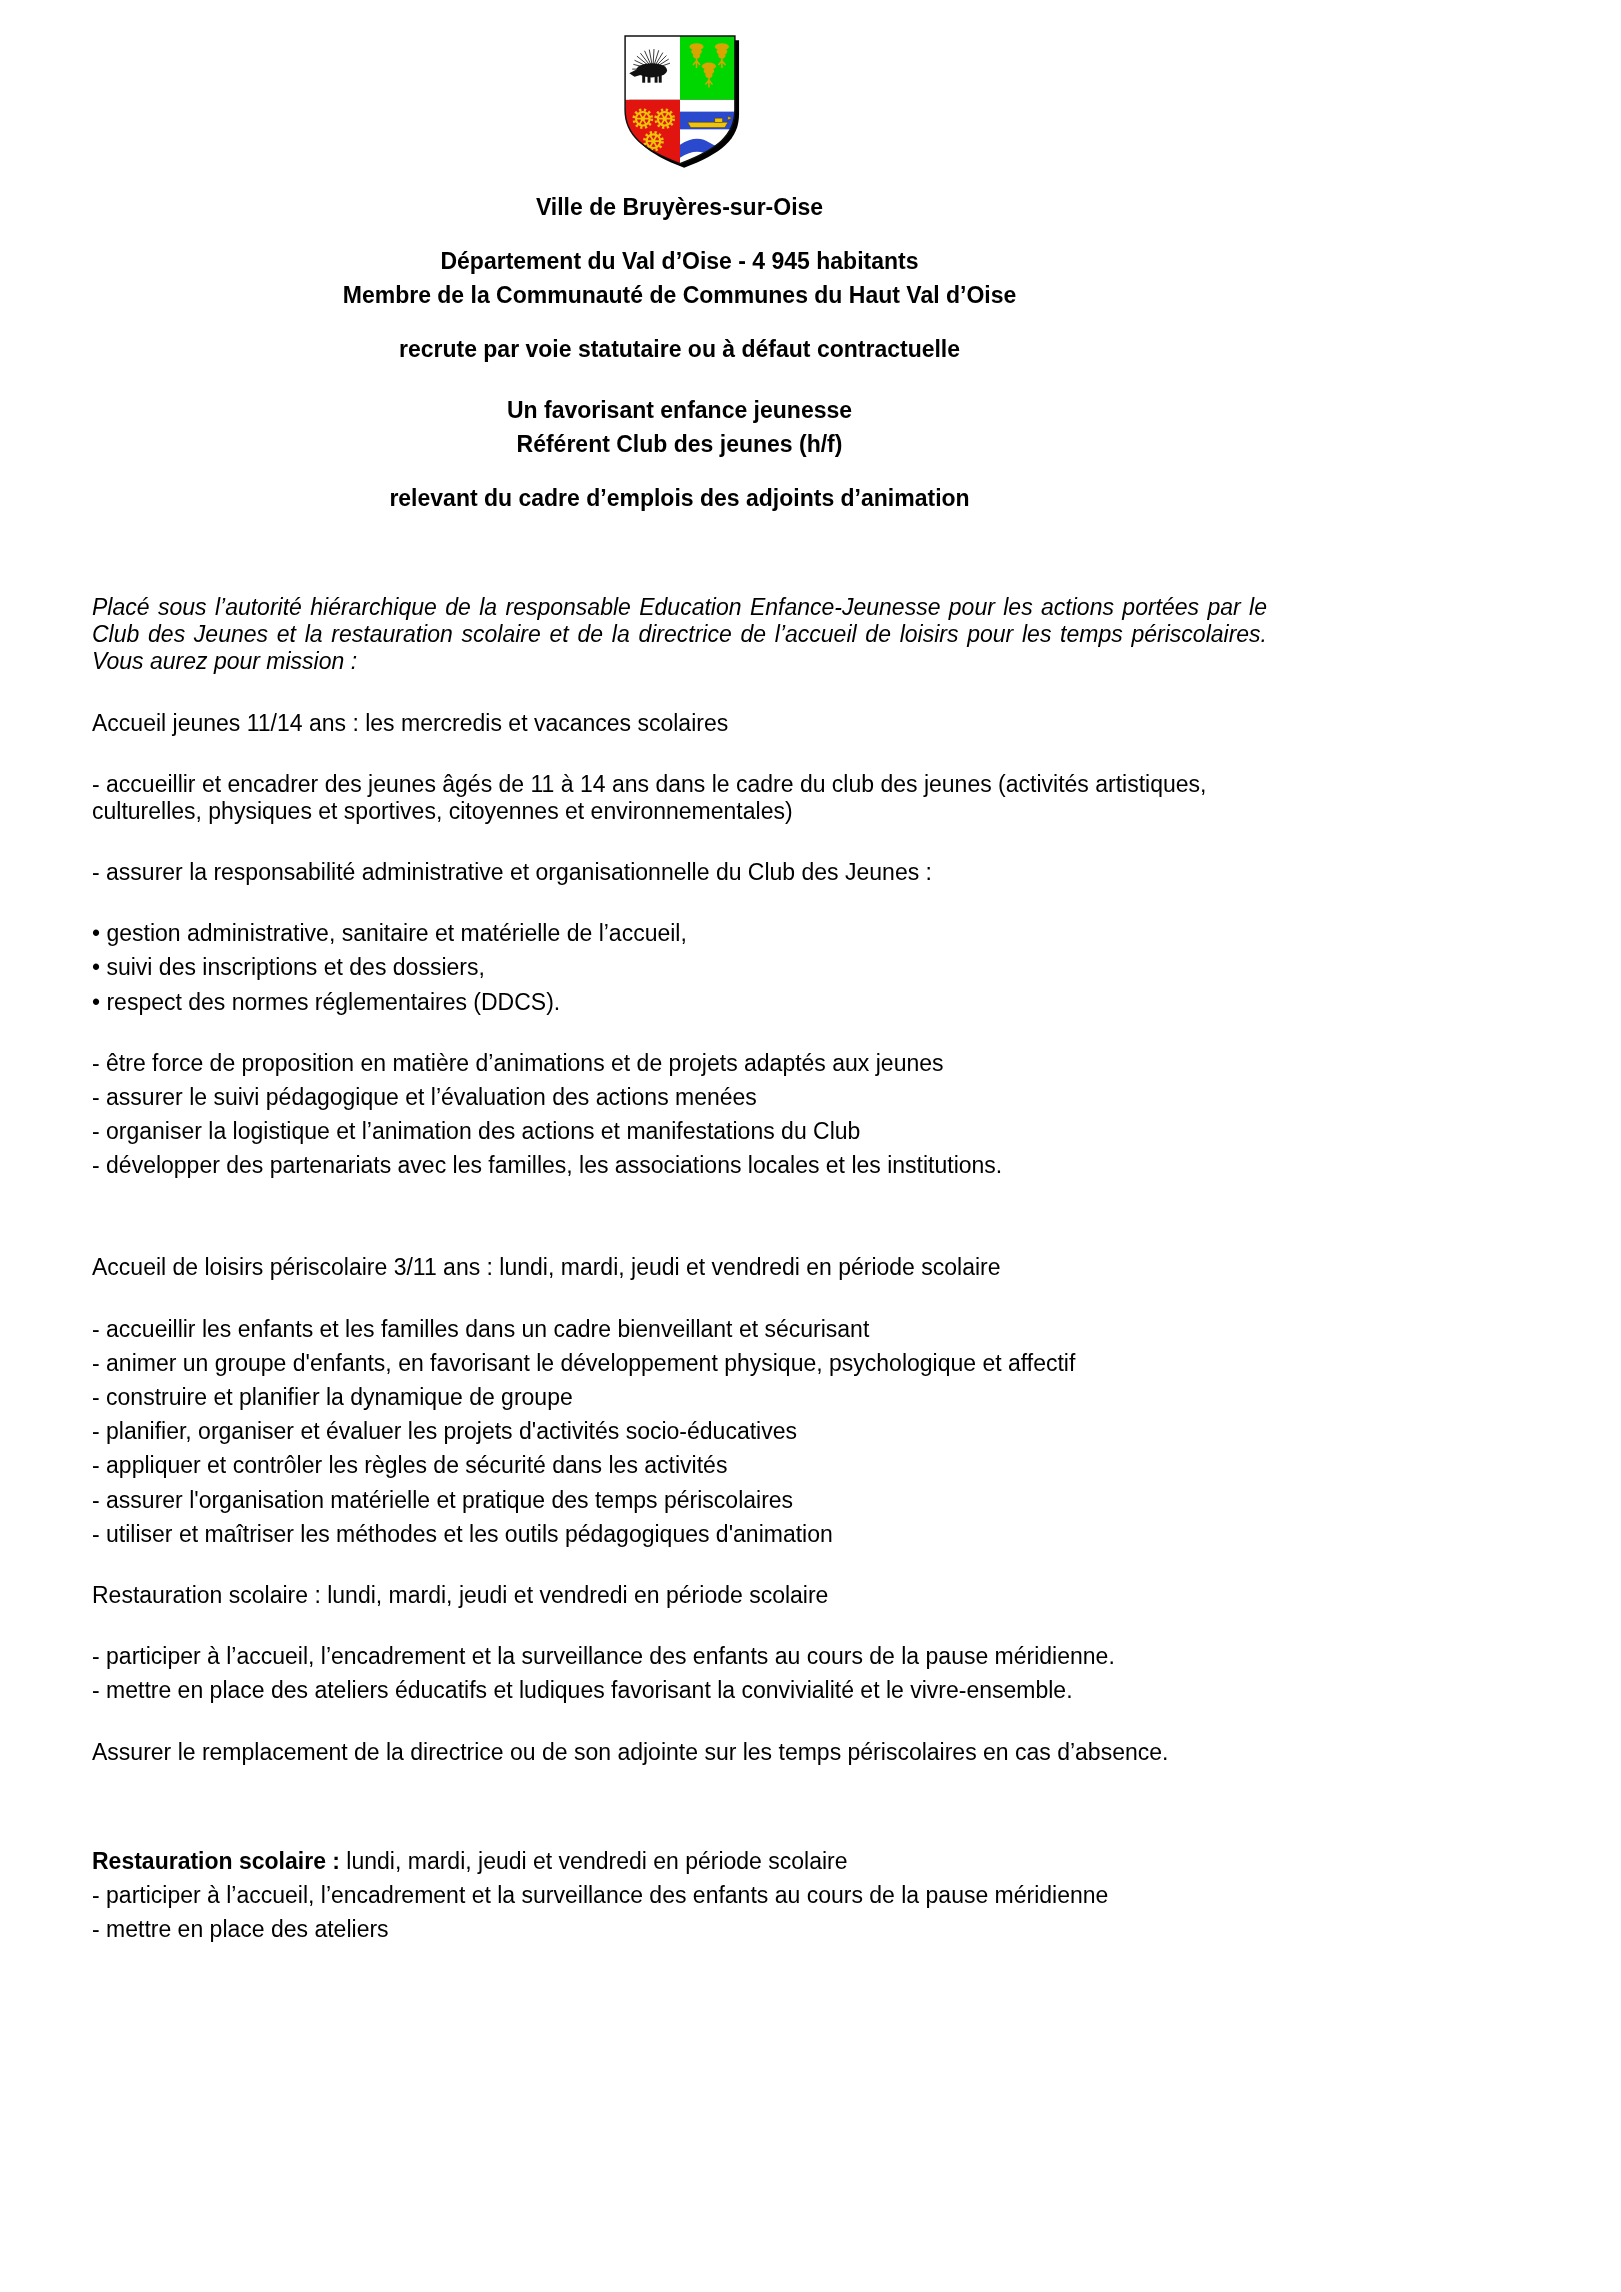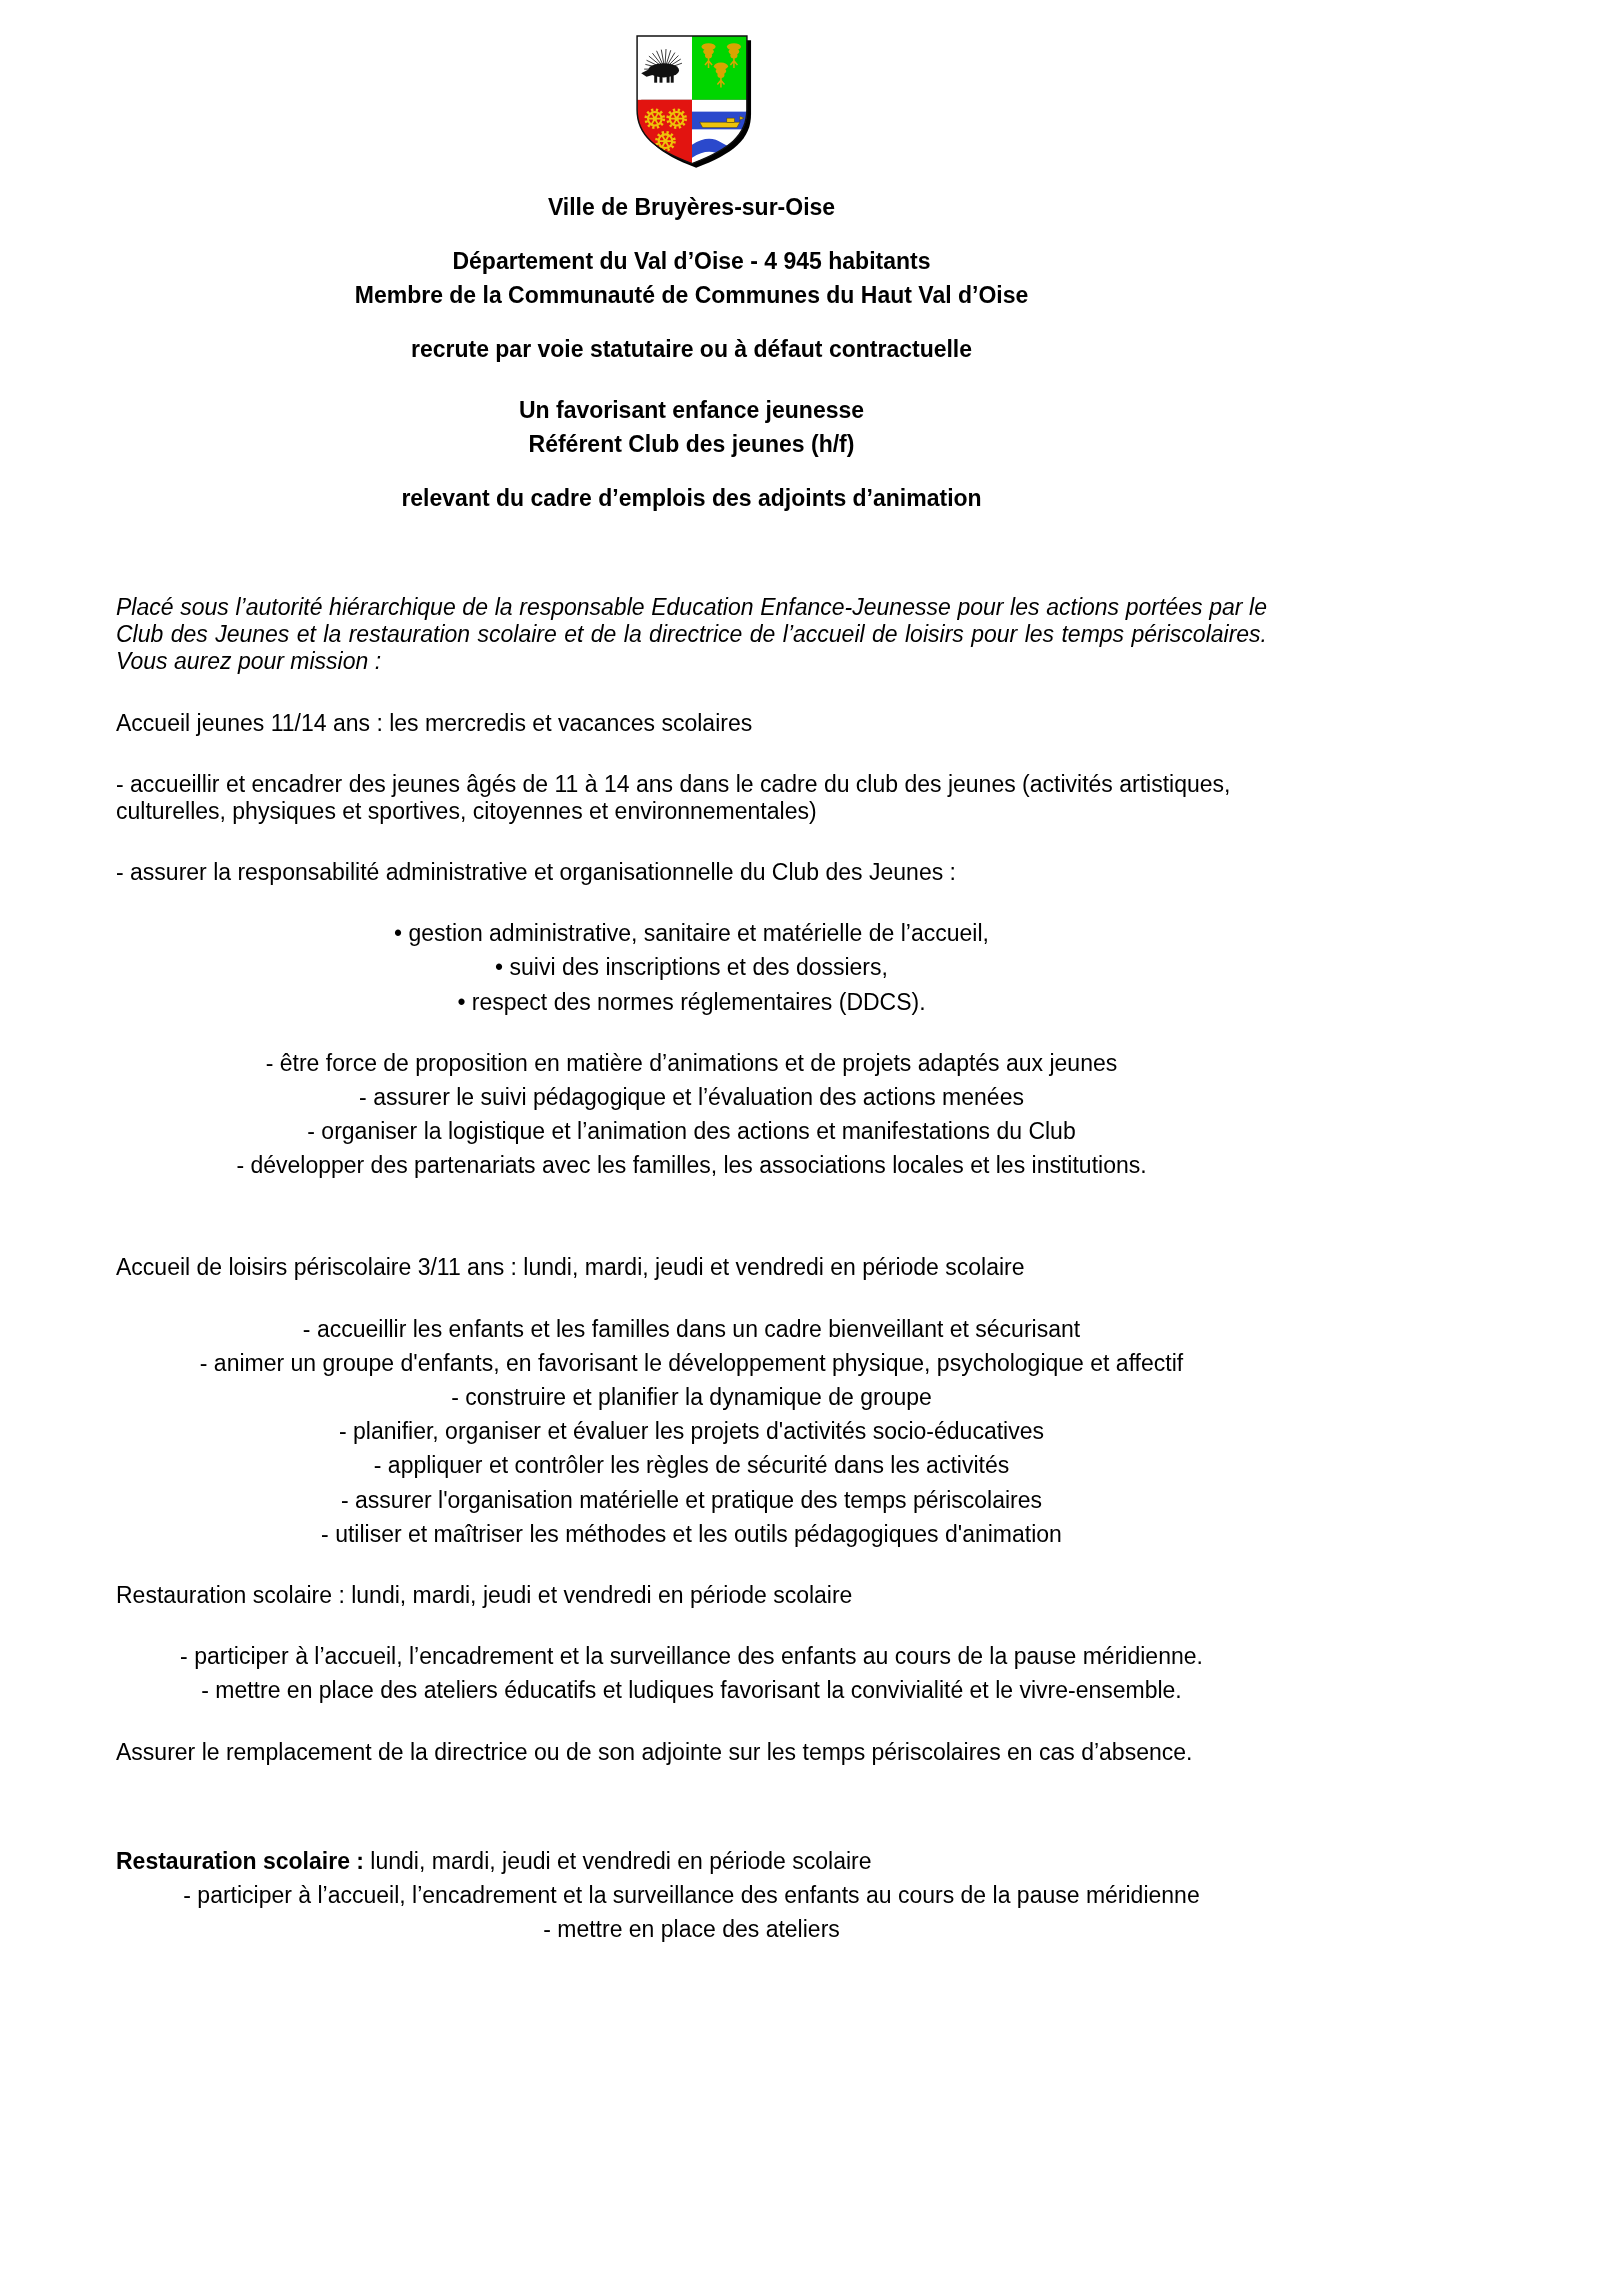--- a/index.html
+++ b/index.html
@@ -9,36 +9,36 @@
     background:#ffffff;
     color:#000000;
     font-family:"Liberation Sans","DejaVu Sans",sans-serif;
     font-size:23px;
     line-height:27px;
   }
   .page{
     width:1406px;
     min-height:2293px;
     background:#ffffff;
-    padding:30px 139px 36px 116px;
+    padding:30px 139px 36px 92px;
     box-sizing:border-box;
   }
   p{margin:0 0 7.2px 0;}
   .center{text-align:center;font-weight:bold;}
   .bold{font-weight:bold;}
   .justify{text-align:justify;font-style:italic;}
   .crest-wrap{text-align:center;margin:0 0 0 0;}
   .crest-wrap svg{display:inline-block;}
   .title{margin-top:16px;}
   .g22{height:19.7px;}
   .g30{height:27px;}
   .g76{height:68px;}
   .g84{height:75px;}
   .u-bold{font-weight:bold;}
-  .list p{margin:0 0 7.2px 0;text-align:center;}
+  .list p{margin:0 0 7.2px 0;}
 </style>
 </head>
 <body>
 
 <div class="page">
 
   <div class="crest-wrap">
     <svg width="124" height="142" viewBox="0 0 210 240" aria-hidden="true">
       <defs>
         <clipPath id="shieldClip">

